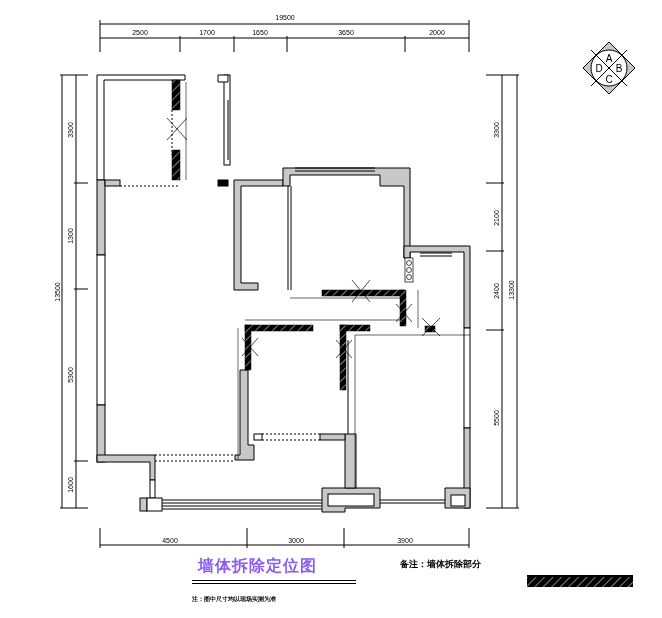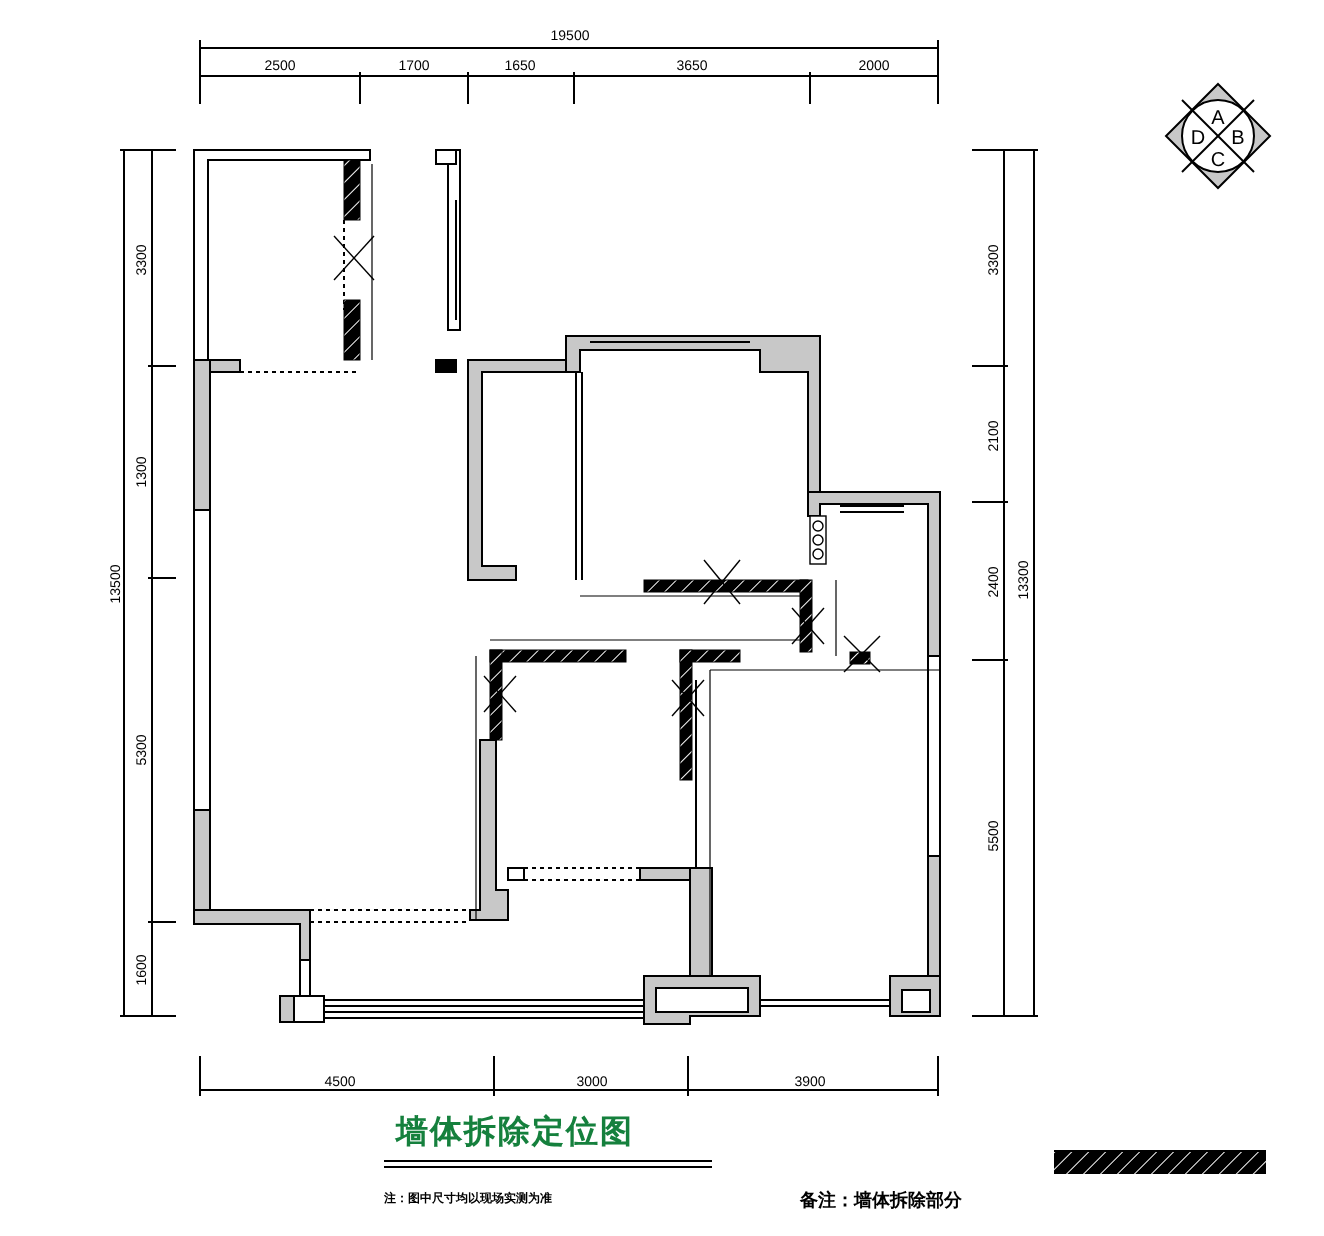--- a/index.html
+++ b/index.html
@@ -1,22 +1,22 @@
 <!DOCTYPE html>
 <html><head>
 <meta charset="utf-8">
 <style>
   html,body{margin:0;padding:0;background:#fff;}
   body{width:662px;height:618px;position:relative;overflow:hidden;font-family:"Liberation Sans",sans-serif;}
   #plan{position:absolute;left:0;top:0;}
   .dim{font-family:"Liberation Sans Narrow","Liberation Sans",sans-serif;font-size:7px;fill:#000;}
-  .title{position:absolute;left:198px;top:556px;font-family:"DejaVu Sans",sans-serif;font-size:16px;font-weight:bold;letter-spacing:1px;color:#15803d;}
+  .title{position:absolute;left:198px;top:556px;font-family:"DejaVu Sans",sans-serif;font-size:16px;font-weight:bold;letter-spacing:1px;color:#8b5cf6;}
   .title-line{position:absolute;left:192px;height:1px;background:#000;width:164px;}
   .subnote{position:absolute;left:192px;top:595px;font-size:6px;color:#000;font-family:"DejaVu Sans",sans-serif;font-weight:bold;}
-  .legend-label{position:absolute;left:400px;top:594px;font-size:9px;font-weight:bold;color:#000;font-family:"DejaVu Sans",sans-serif;}
+  .legend-label{position:absolute;left:400px;top:558px;font-size:9px;font-weight:bold;color:#000;font-family:"DejaVu Sans",sans-serif;}
   .legend-swatch{position:absolute;left:527px;top:575px;width:106px;height:12px;background:#000;overflow:hidden;}
 </style>
 </head>
 <body>
 
 <svg id="plan" width="662" height="618" viewBox="0 0 662 618" xmlns="http://www.w3.org/2000/svg">
   <defs>
     <pattern id="hatch" width="6" height="6" patternUnits="userSpaceOnUse" patternTransform="rotate(45)">
       <rect width="6" height="6" fill="#000"></rect>
       <line x1="0" y1="0" x2="0" y2="6" stroke="#fff" stroke-width="1"></line>

